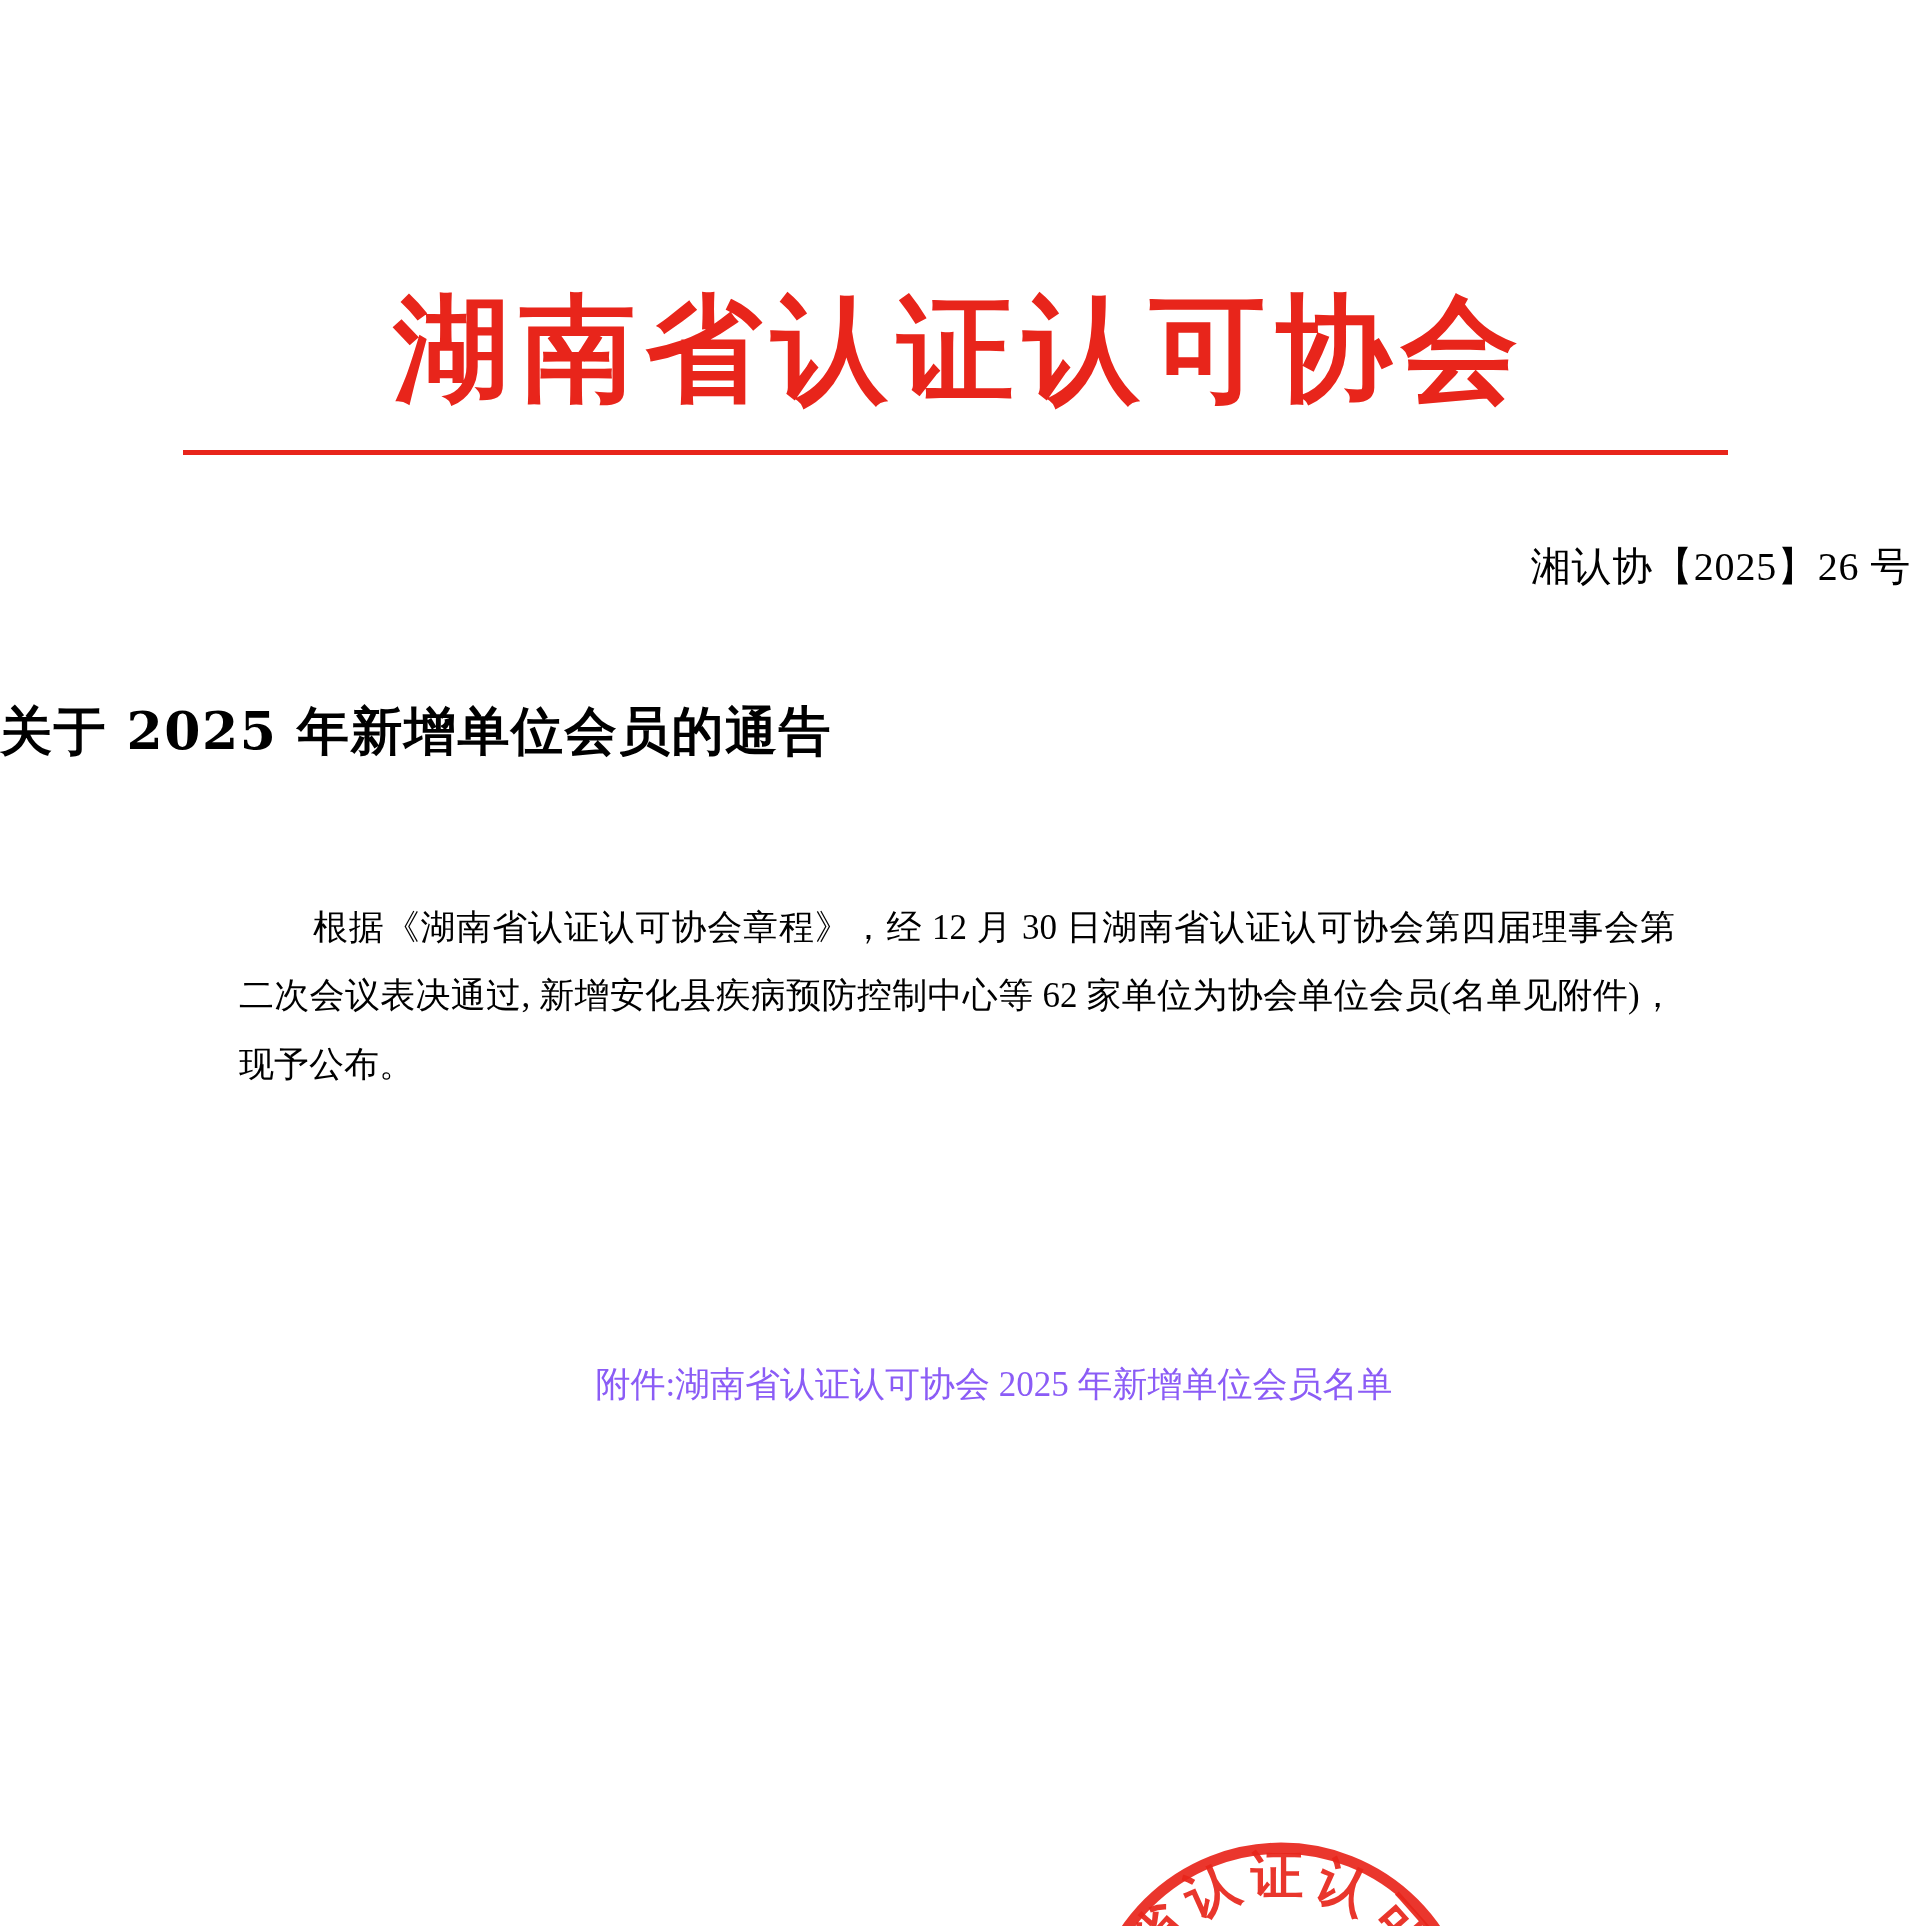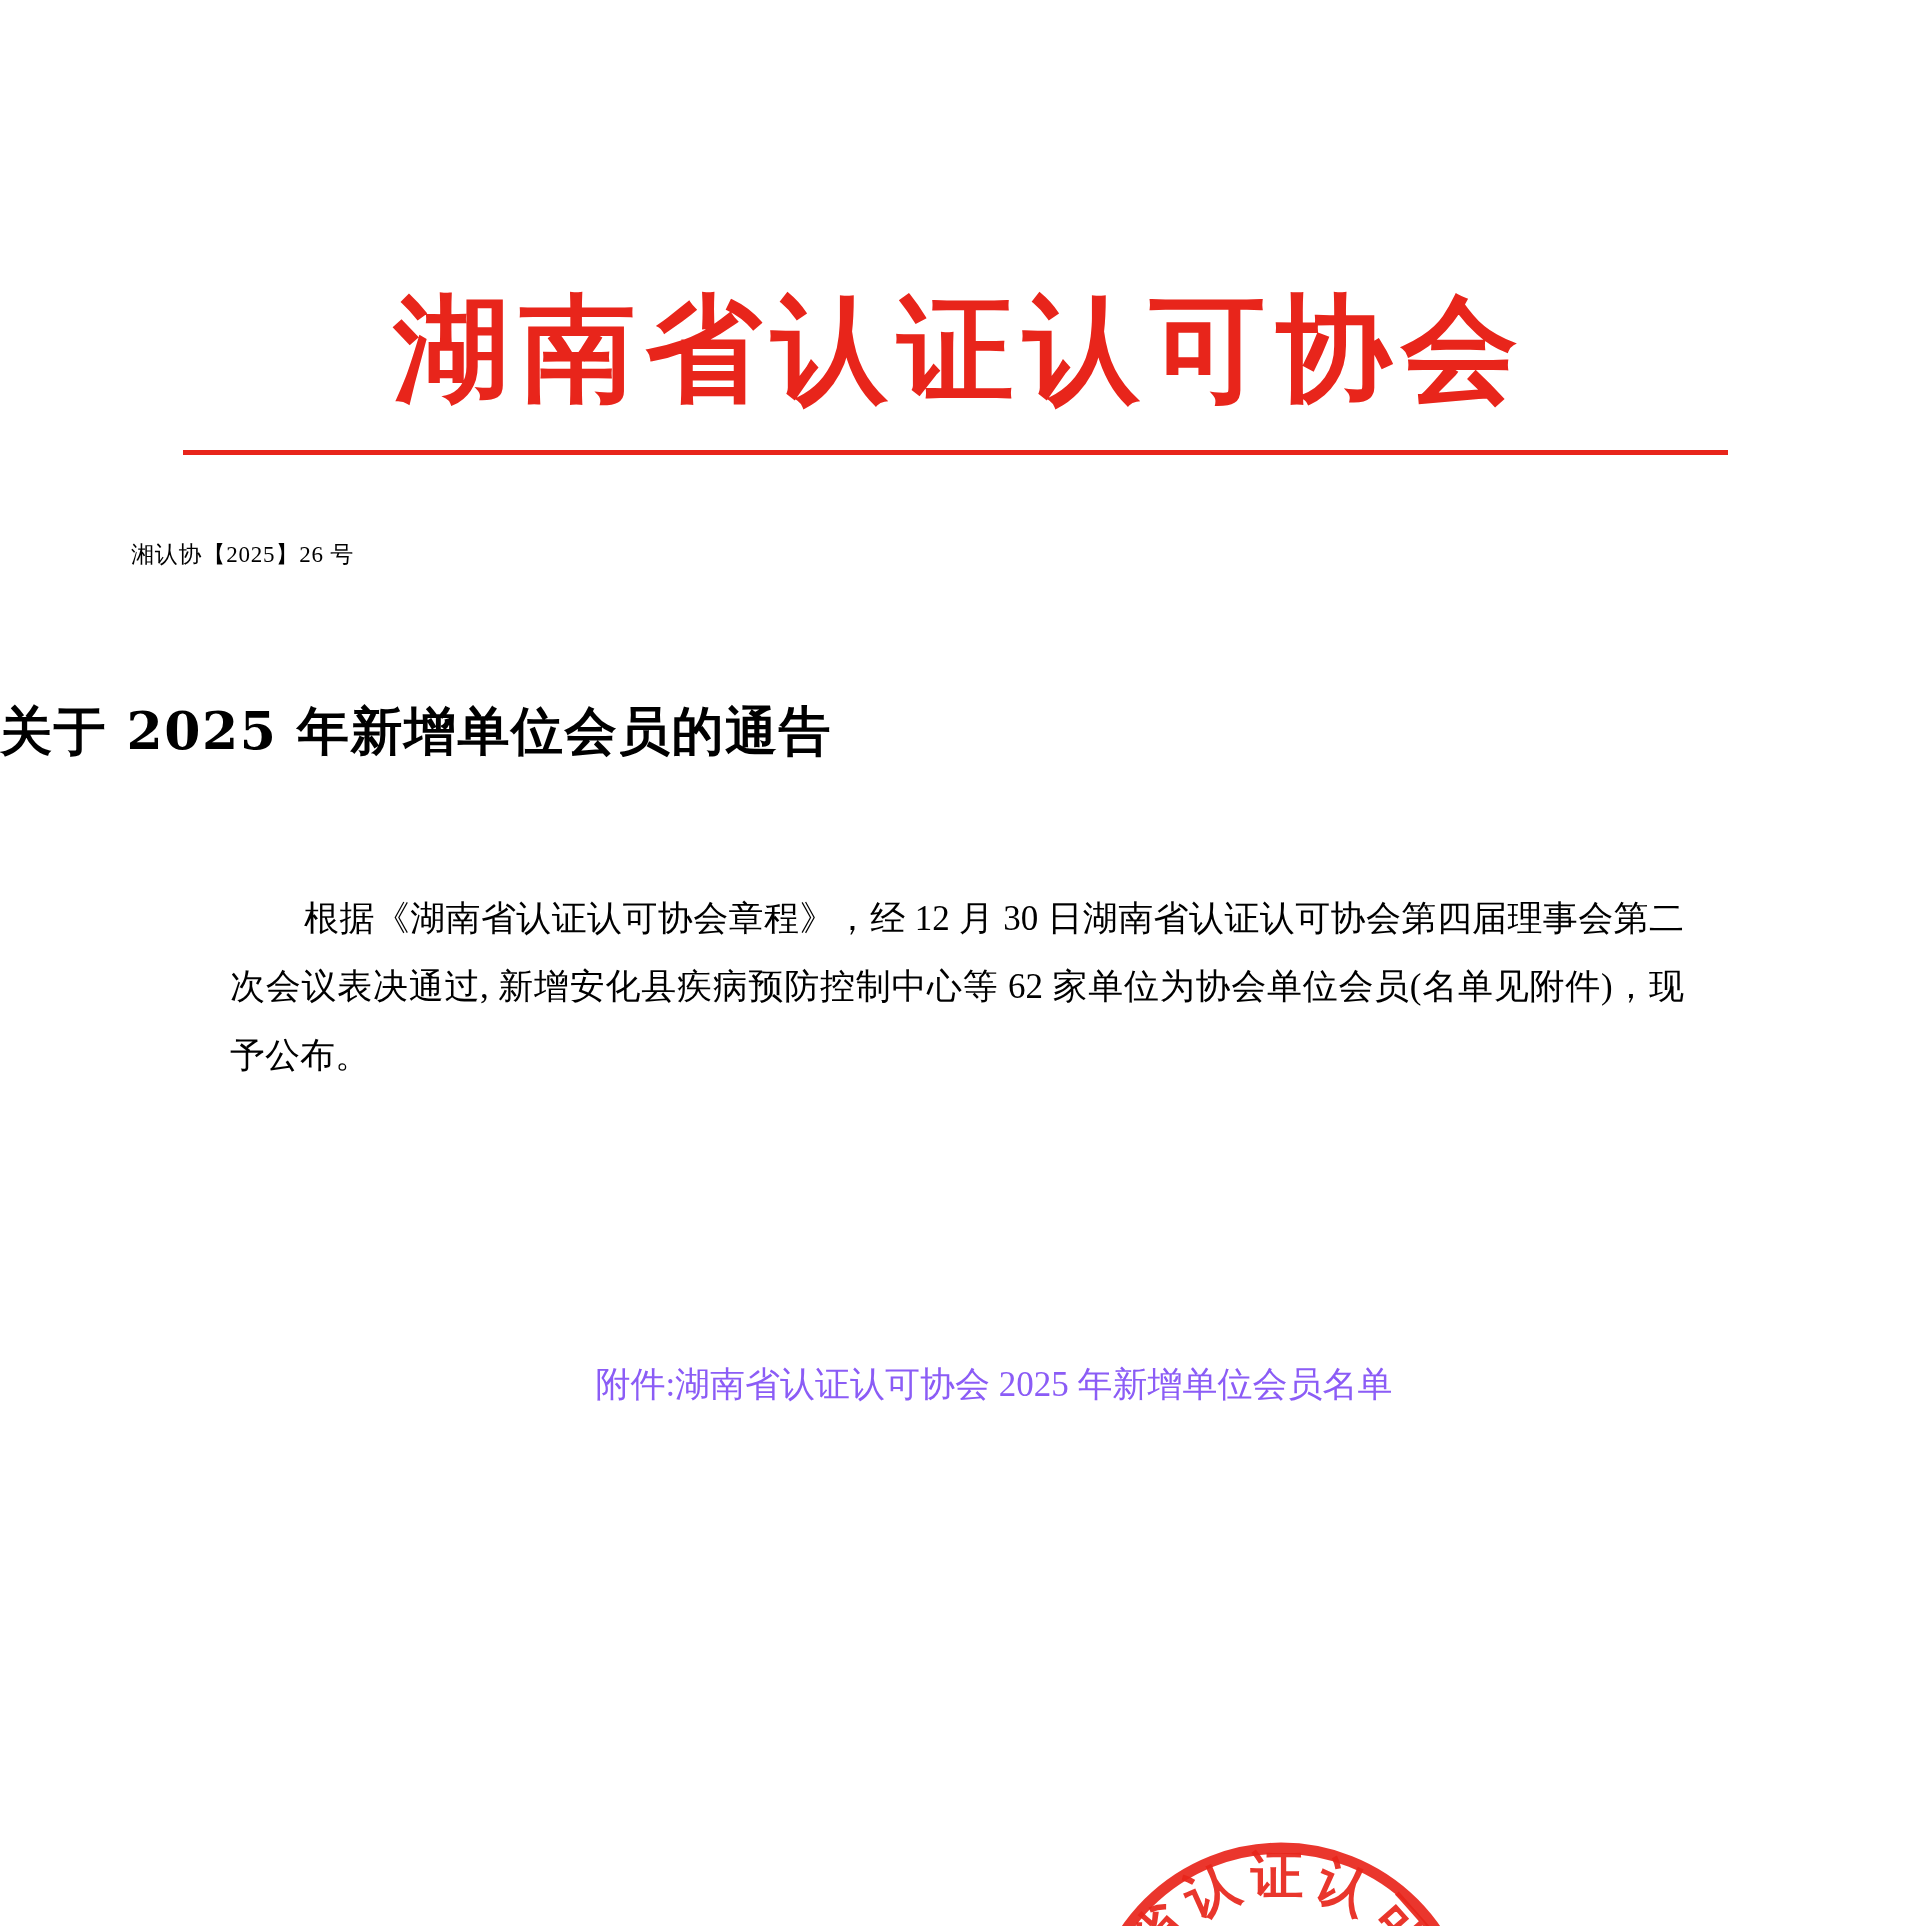--- a/index.html
+++ b/index.html
@@ -44,22 +44,22 @@
     height: 5px;
     background: #e8251b;
   }
 
   
   .doc-number {
     position: absolute;
     top: 539px;
     left: 0;
     width: 100%;
-    text-align: left;
-    font-size: 23px;
+    text-align: right;
+    font-size: 40px;
     letter-spacing: 0.8px;
     color: #000;
     padding-left: 131px;
     box-sizing: border-box;
   }
 
   
   .doc-title {
     position: absolute;
     top: 697px;
@@ -78,21 +78,21 @@
     top: 882px;
     left: 227px;
     width: 1460px;
     font-size: 35px;
     line-height: 1.95;
     text-align: justify;
     text-justify: inter-ideograph;
     color: #000;
   }
   .doc-body p {
-    margin: 3px;
+    margin: 12px;
     text-indent: 74px;
   }
 
   
   .attachment {
     position: absolute;
     top: 1352px;
     left: 227px;
     width: 1460px;
     font-size: 35px;

